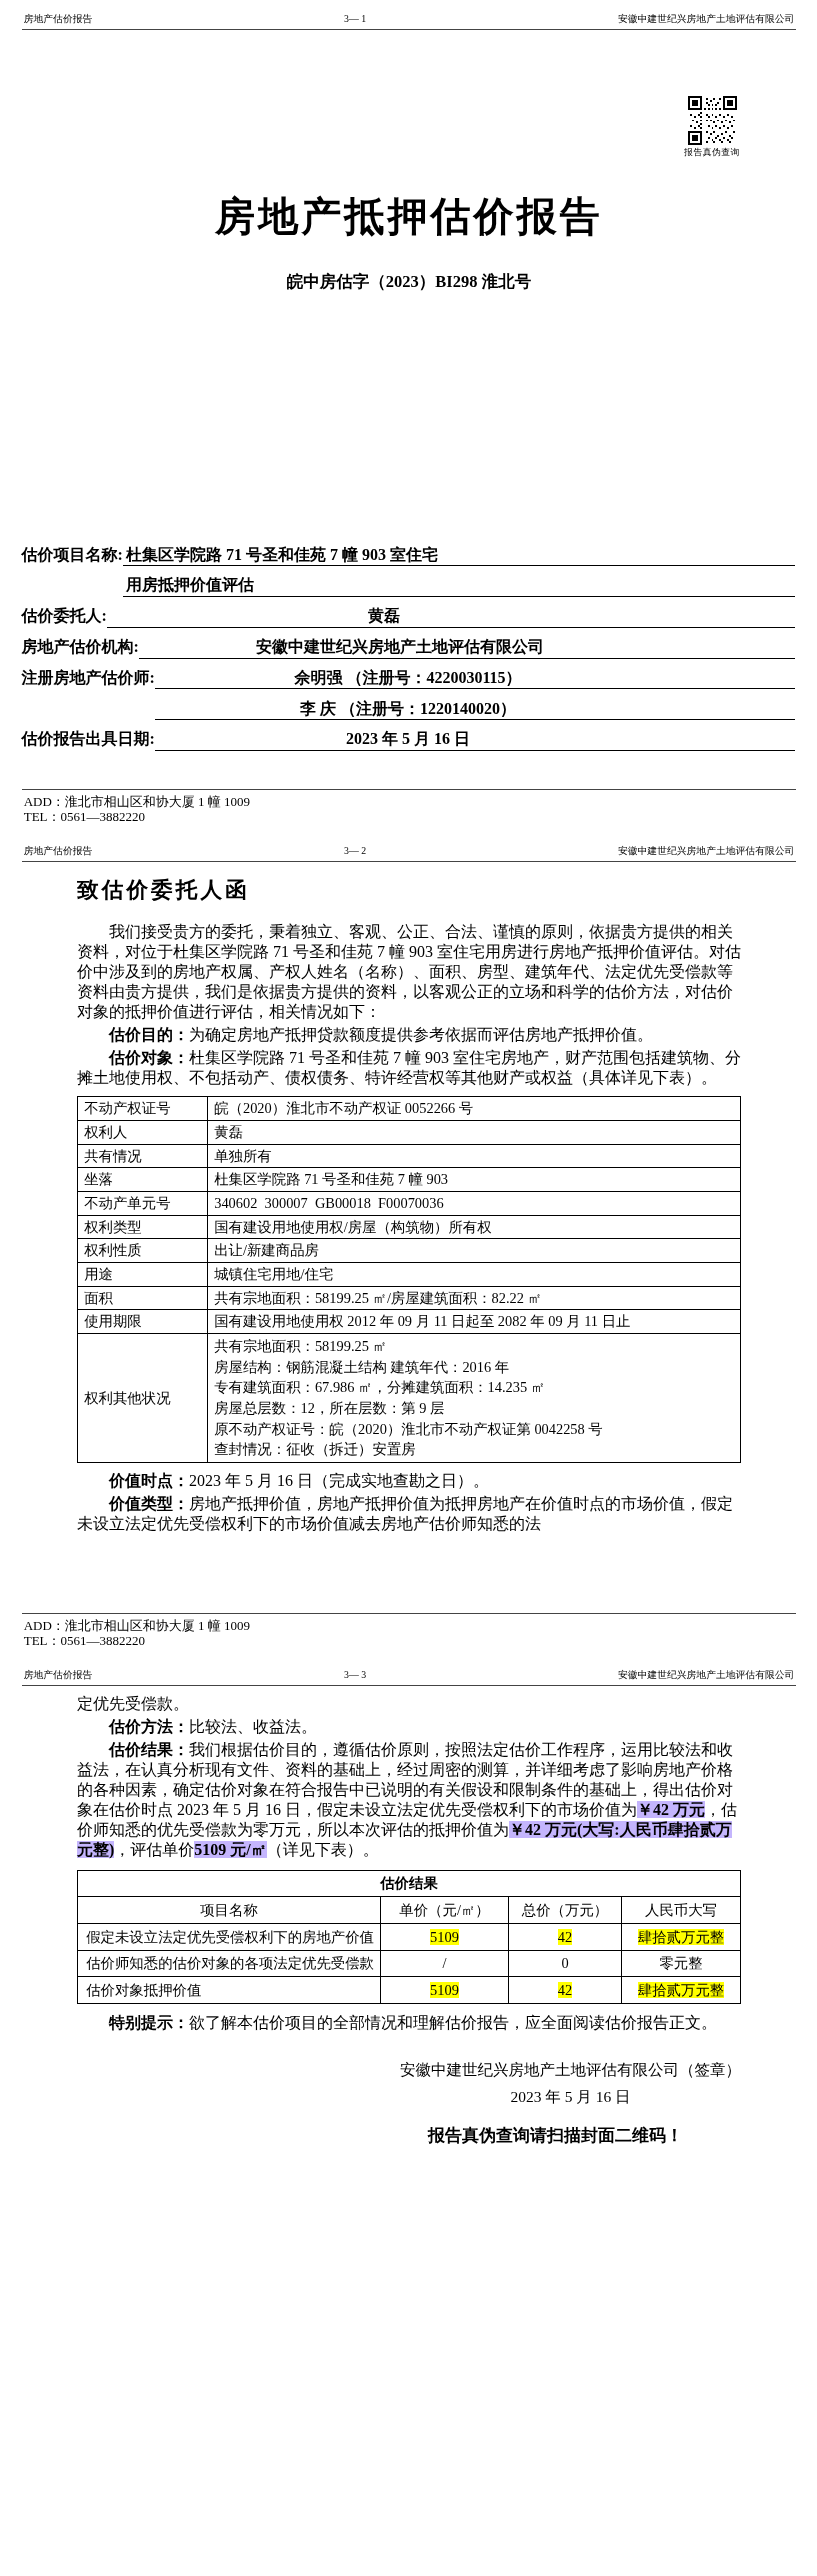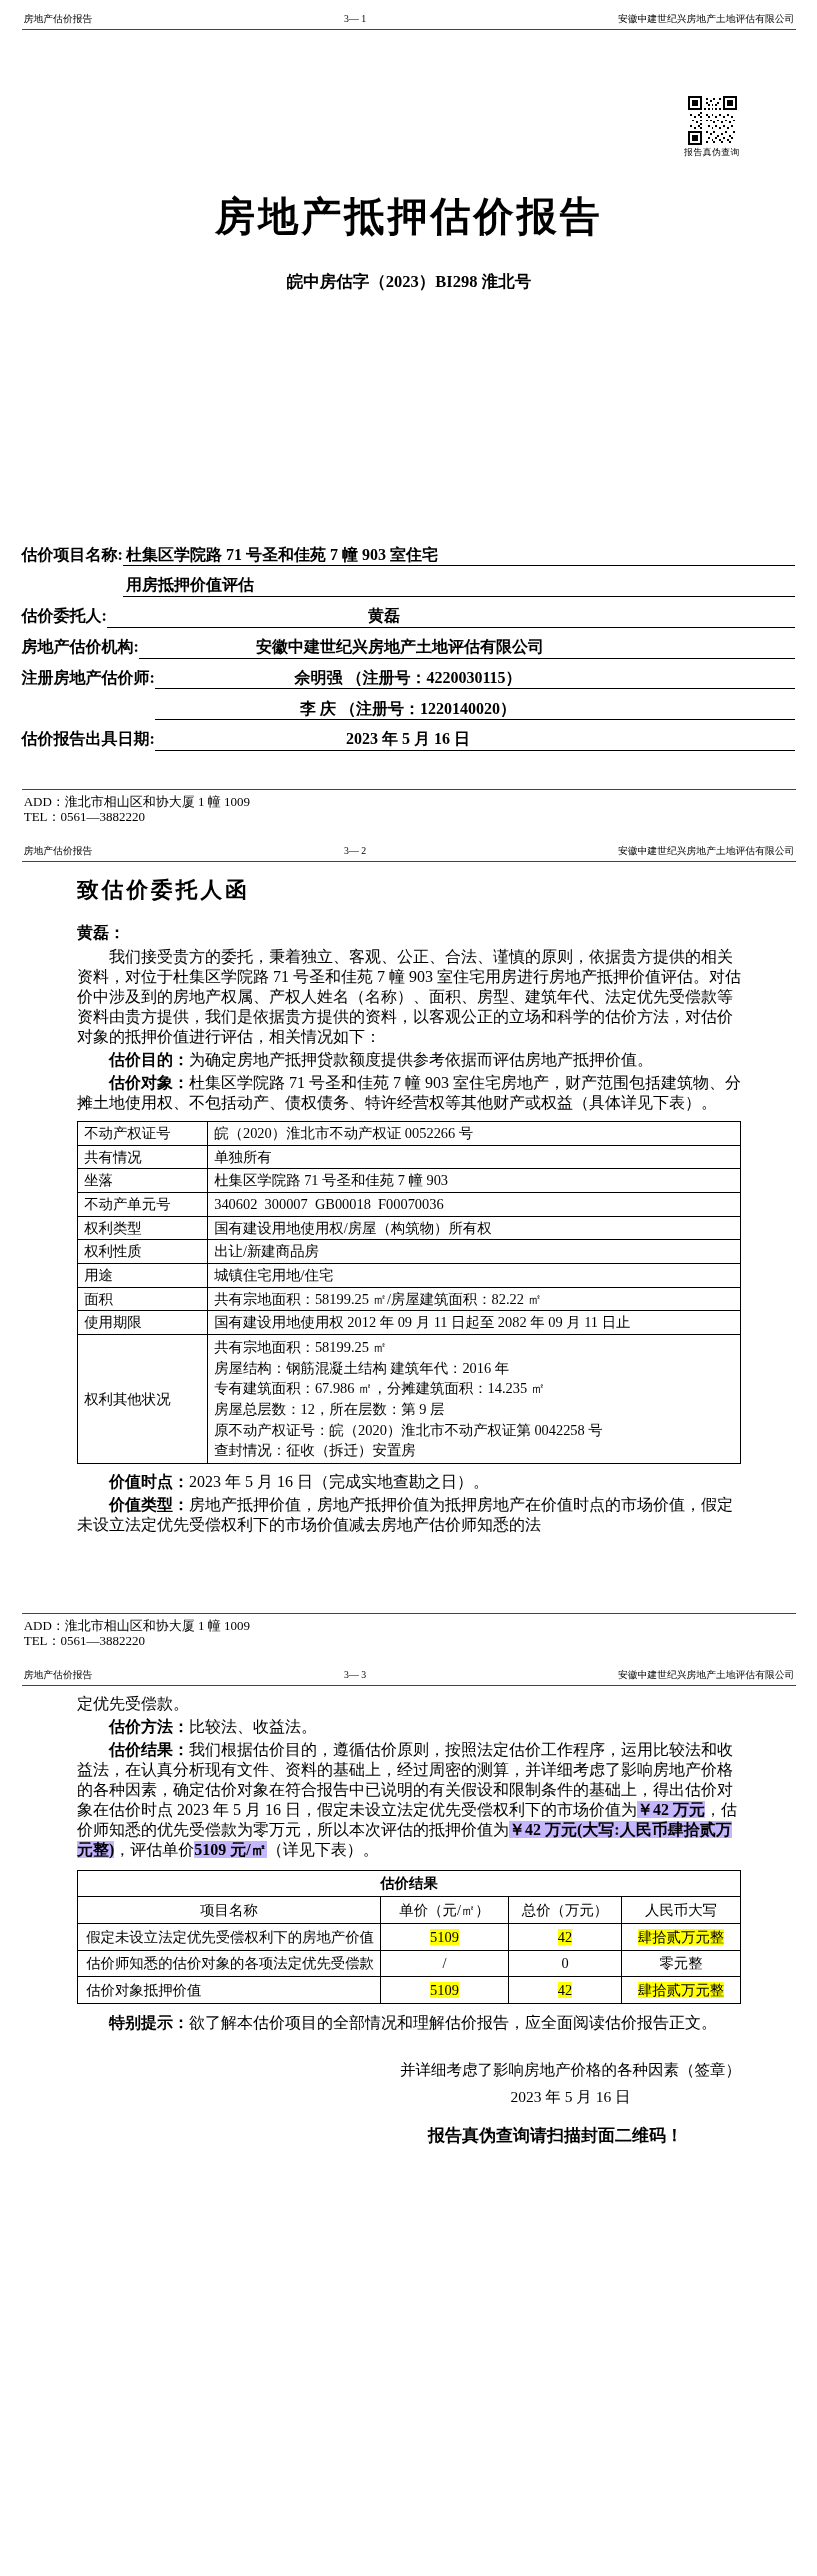--- a/index.html
+++ b/index.html
@@ -196,37 +196,40 @@
 
 <section class="page p2">
   <header class="hdr">
     <span>房地产估价报告</span>
     <span>3— 2</span>
     <span>安徽中建世纪兴房地产土地评估有限公司</span>
   </header>
 
   <div class="content">
     <h2 class="letter-title">致估价委托人函</h2>
-    <div class="salutation">黄磊：</div>
 
     <p class="body"><span>我们接受贵方的委托，秉着独立、客观、公正、合法、谨慎的原则，依据贵方提供的相关资料，对位于</span><span class="b">杜集区学院路 71 号圣和佳苑 7 幢 903 室住宅用房</span><span>进行房地产抵押价值评估。对估价中涉及到的房地产权属、产权人姓名（名称）、面积、房型、建筑年代、法定优先受偿款等资料由贵方提供，我们是依据贵方提供的资料，以客观公正的立场和科学的估价方法，对估价对象的抵押价值进行评估，相关情况如下：</span></p>
 
     <p class="body"><span class="lbl-b">估价目的：</span><span>为确定房地产抵押贷款额度提供参考依据而评估房地产抵押价值。</span></p>
 
     <p class="body"><span class="lbl-b">估价对象：</span><span>杜集区学院路 71 号圣和佳苑 7 幢 903 室住宅房地产，财产范围包括建筑物、分摊土地使用权、不包括动产、债权债务、特许经营权等其他财产或权益（具体详见下表）。</span></p>
 
     <table class="ptable">
       <colgroup>
           <col class="c1">
           <col>
         </colgroup>
       <tbody>
         <tr>
             <td>不动产权证号</td>
             <td>皖（2020）淮北市不动产权证 0052266 号</td>
+          </tr>
+        <tr>
+            <td>权利人</td>
+            <td>黄磊</td>
           </tr>
         <tr>
             <td>共有情况</td>
             <td>单独所有</td>
           </tr>
         <tr>
             <td>坐落</td>
             <td>杜集区学院路 71 号圣和佳苑 7 幢 903</td>
           </tr>
         <tr>
@@ -326,21 +329,21 @@
           <td><span class="hl">5109</span></td>
           <td><span class="hl">42</span></td>
           <td><span class="hl">肆拾贰万元整</span></td>
         </tr>
       </tbody>
     </table>
 
     <p class="body" style="margin-top:9.3px"><span class="lbl-b">特别提示：</span><span>欲了解本估价项目的全部情况和理解估价报告，应全面阅读估价报告正文。</span></p>
 
     <div class="sig">
-      <div>并详细考虑了影响房地产价格的各种因素（签章）</div>
+      <div>安徽中建世纪兴房地产土地评估有限公司（签章）</div>
       <div>2023 年 5 月 16 日</div>
     </div>
 
     <div class="qrnote">报告真伪查询请扫描封面二维码！</div>
   </div>
 
 </section>
 
 
 </body></html>

